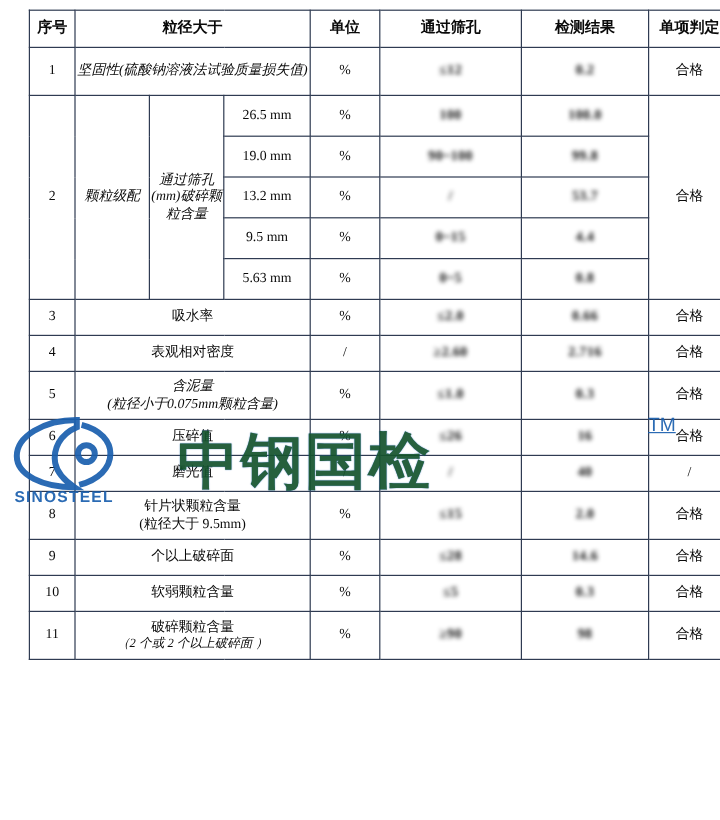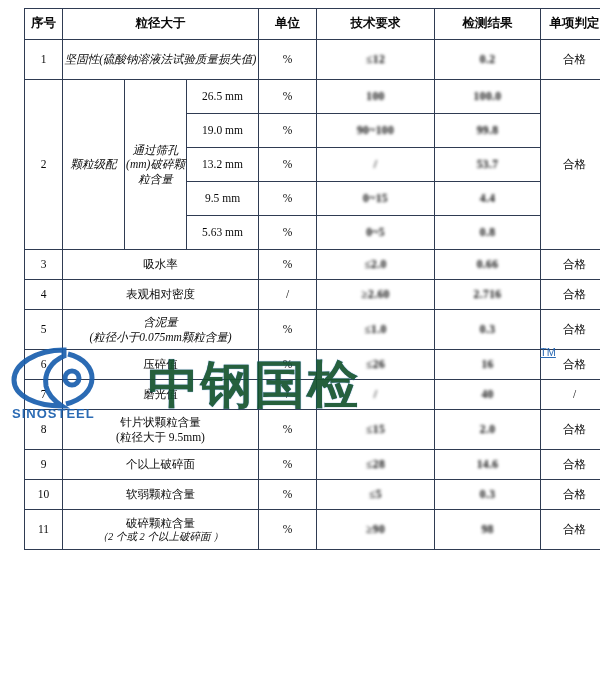--- a/index.html
+++ b/index.html
@@ -100,21 +100,21 @@
     font-size: 13px;
     font-weight: bold;
     color: #1a5fae;
     letter-spacing: 1px;
     font-family: "Liberation Sans", sans-serif;
   }
   #watermark .wm-tm {
     position: absolute;
     left: 540px;
     top: 18px;
-    font-size: 11px;
+    font-size: 16px;
     color: #1a5fae;
     font-family: "Liberation Sans", sans-serif;
     text-decoration: underline;
   }
   #watermark .wm-logo {
     position: absolute;
     left: 6px;
     top: 16px;
     width: 120px;
     height: 68px;
@@ -137,21 +137,21 @@
       <col class="c-unit">
         <col class="c-req">
         <col class="c-res">
         <col class="c-judge">
     </colgroup>
     <thead>
       <tr>
         <th>序号</th>
         <th colspan="3">粒径大于</th>
         <th>单位</th>
-        <th>技术要求</th>
+        <th>通过筛孔</th>
         <th>检测结果</th>
         <th>单项判定</th>
       </tr>
     </thead>
     <tbody>
 
       <tr class="rowh-tall">
         <td>1</td>
         <td colspan="3" class="small">坚固性(硫酸钠溶液法试验质量损失值)</td>
         <td>%</td>

